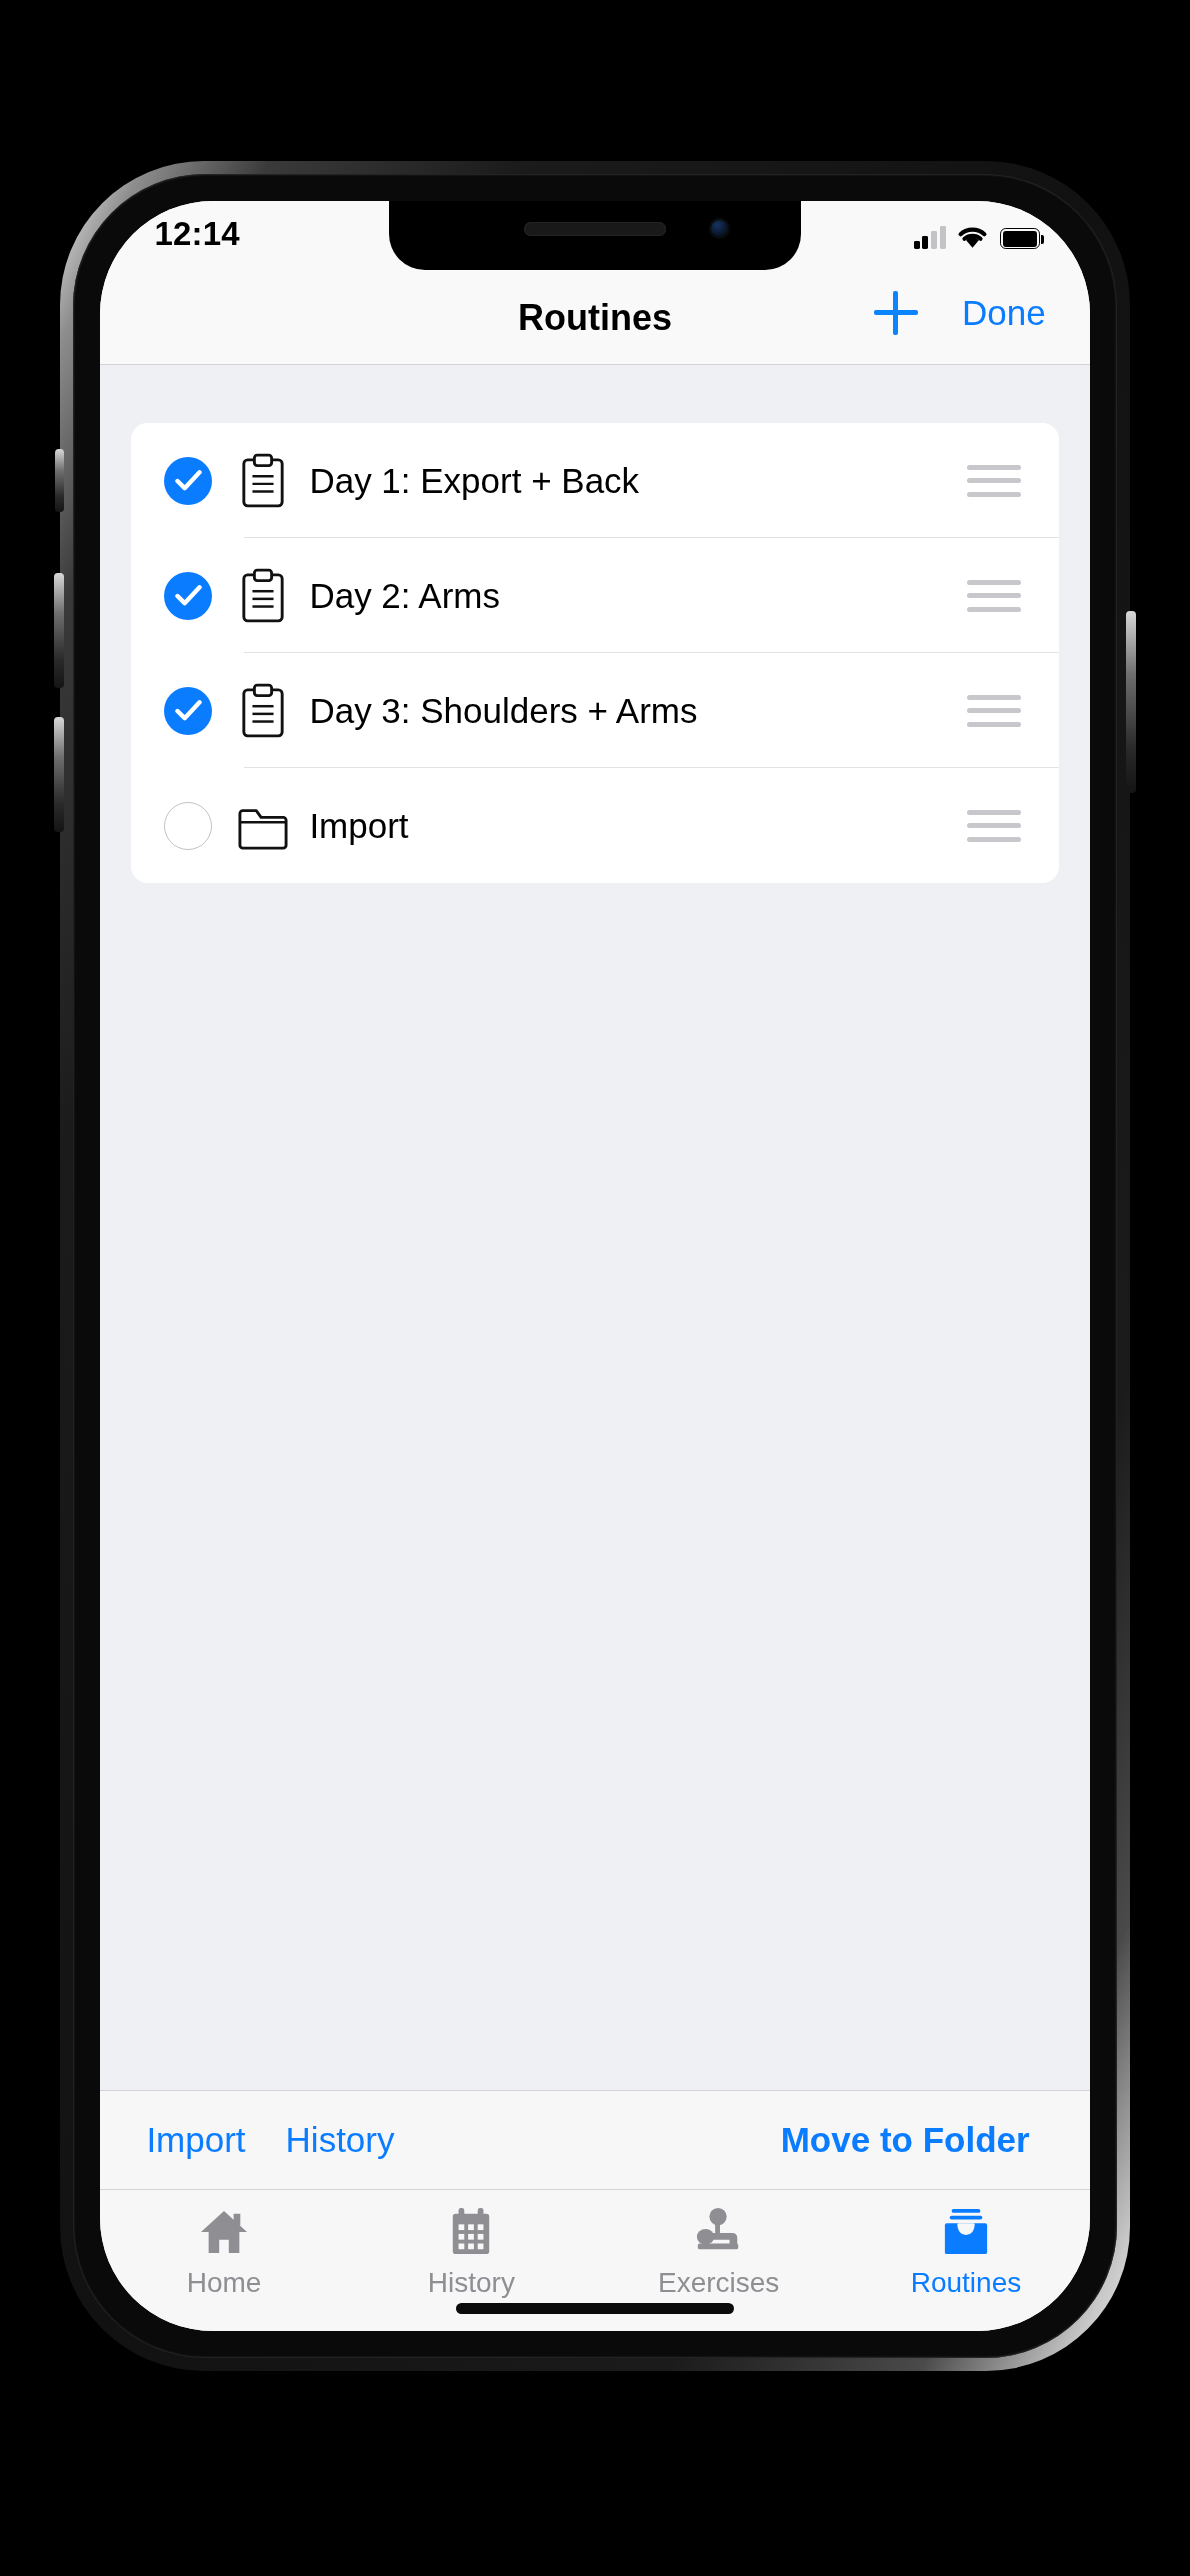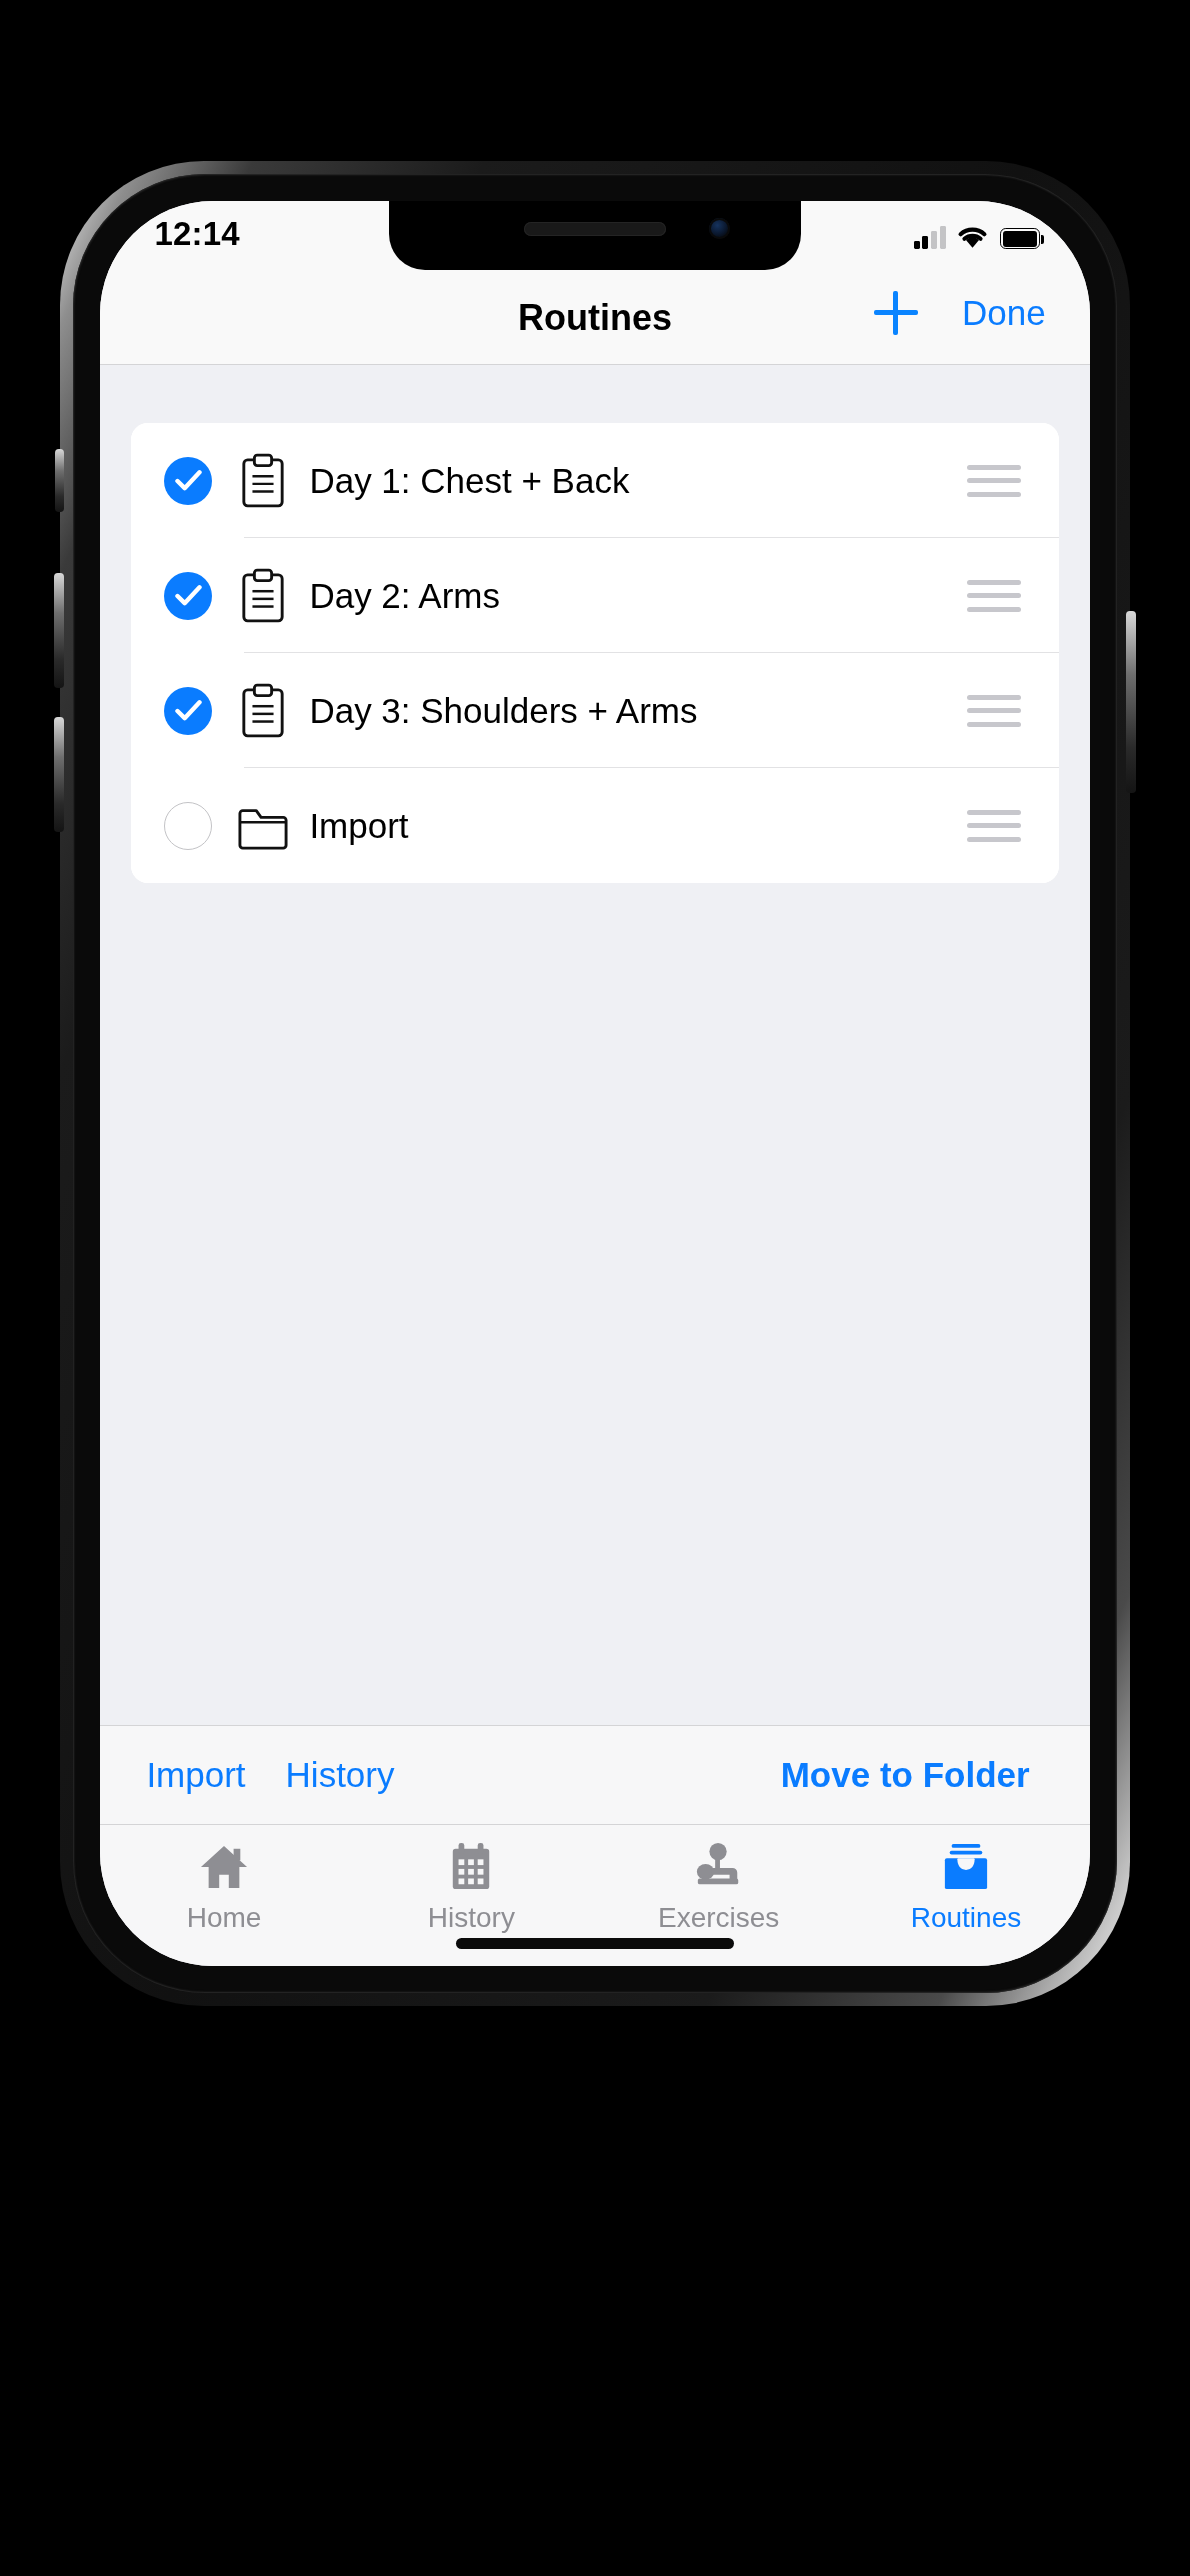--- a/index.html
+++ b/index.html
@@ -11,21 +11,21 @@
     overflow: hidden;
     font-family: "Liberation Sans", sans-serif;
   }
 
   
   #device-frame {
     position: absolute;
     left: 60px;
     top: 161px;
     width: 1070px;
-    height: 1845px;
+    height: 2210px;
     border-radius: 144px;
     background: linear-gradient(115deg,#f2f2f2 0%,#8e8e8e 4%,#3a3a3a 10%,#1b1b1b 22%,#111 50%,#1b1b1b 78%,#4a4a4a 90%,#c9c9c9 97%,#efefef 100%);
     box-shadow: 0 0 0 1px #000;
   }
   #device-inner-bezel {
     position: absolute;
     left: 13.4px;
     top: 13.4px;
     right: 13.4px;
     bottom: 13.4px;
@@ -390,21 +390,21 @@
             </div>
             <div class="row-icon">
               <svg width="46" height="56" viewBox="0 0 48 58">
                 <rect x="4" y="7" width="40" height="48" rx="4" fill="#fff" stroke="#111" stroke-width="3"></rect>
                 <rect x="15" y="2" width="18" height="11" rx="3" fill="#fff" stroke="#111" stroke-width="3"></rect>
                 <line x1="13" y1="24" x2="35" y2="24" stroke="#111" stroke-width="2.6"></line>
                 <line x1="13" y1="32" x2="35" y2="32" stroke="#111" stroke-width="2.6"></line>
                 <line x1="13" y1="40" x2="35" y2="40" stroke="#111" stroke-width="2.6"></line>
               </svg>
             </div>
-            <div class="row-label">Day 1: Chest + Back</div>
+            <div class="row-label">Day 1: Export + Back</div>
             <div class="drag-handle">
               <span></span>
                 <span></span>
                 <span></span>
             </div>
             <div class="row-sep"></div>
           </div>
 
           <div class="routine-row">
             <div class="check on">

